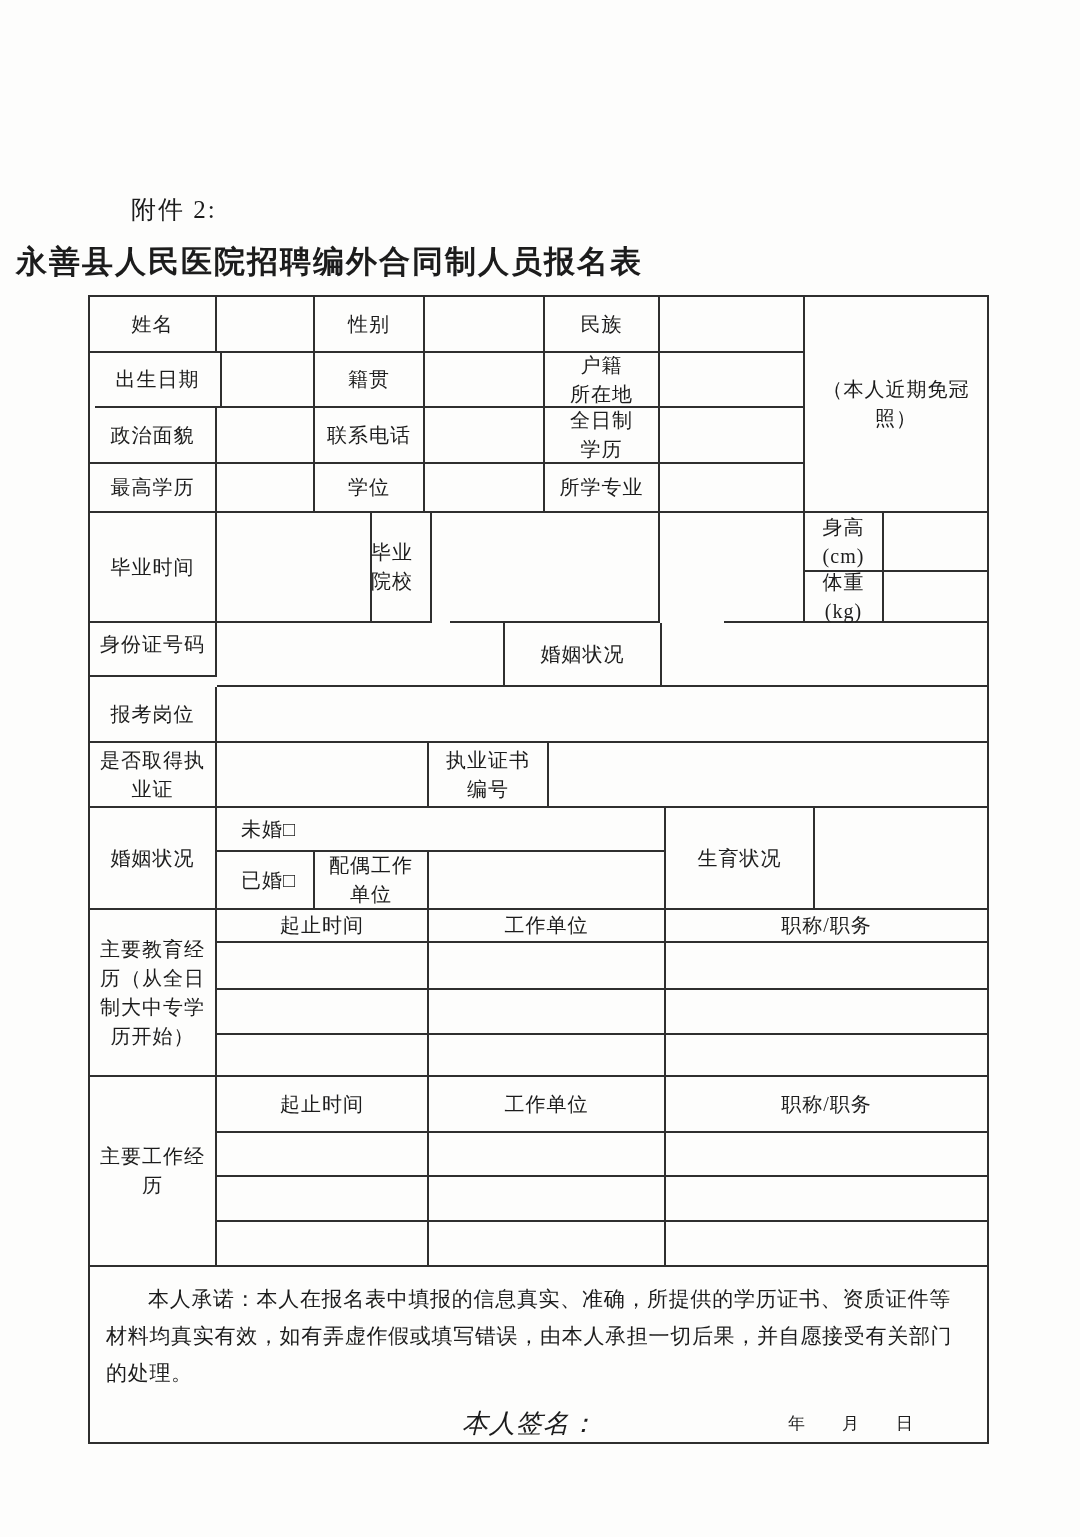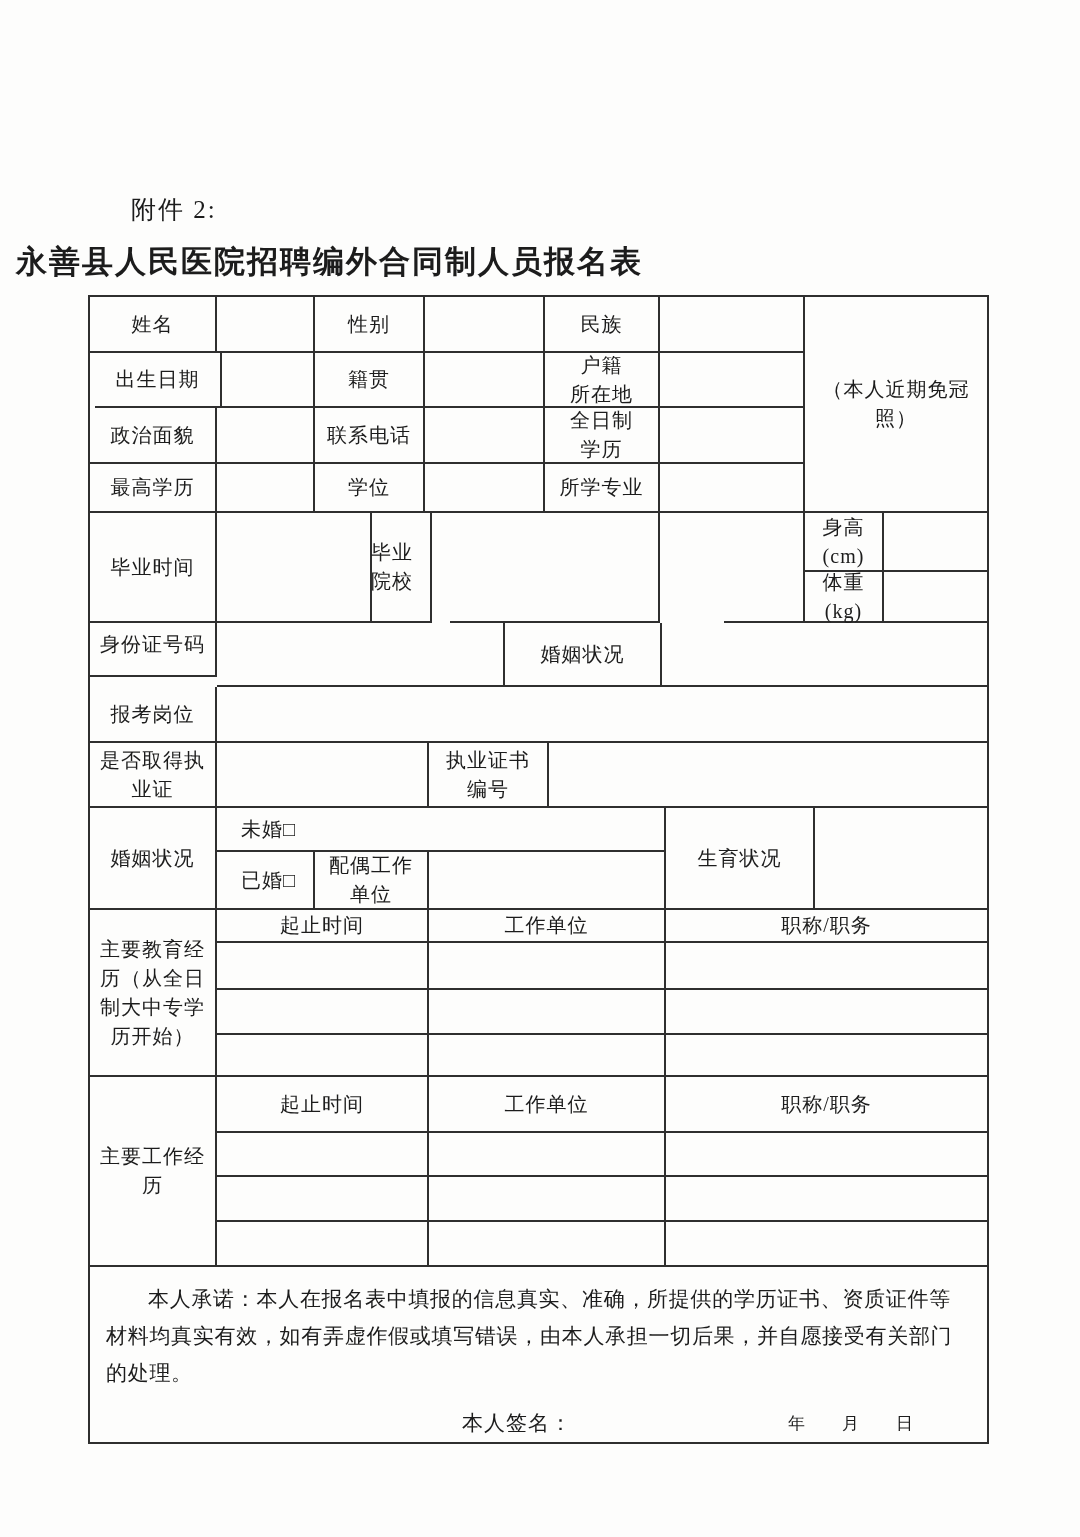--- a/index.html
+++ b/index.html
@@ -45,21 +45,21 @@
   }
   .nr{border-right:none;}
   .nb{border-bottom:none;}
   .opt{justify-content:flex-start;padding-left:24px;}
   .decl{
     display:block;text-align:left;white-space:normal;
     padding:14px 16px 0 16px;
     font-size:21px;letter-spacing:0.7px;line-height:37px;
   }
   .decl p{margin:0;text-indent:2em;}
-  .sig-label{position:absolute;left:372px;top:138px;font-size:21px;letter-spacing:1px;}
+  .sig-label{position:absolute;left:372px;top:138px;font-size:26px;letter-spacing:1px;font-style:italic;}
   .sig-date{position:absolute;left:698px;top:138px;font-size:17px;letter-spacing:1px;white-space:pre;}
 </style>
 </head>
 <body>
 
 <div class="page">
 
   <div class="attach">附件 2:</div>
   <div class="title">永善县人民医院招聘编外合同制人员报名表</div>
 

